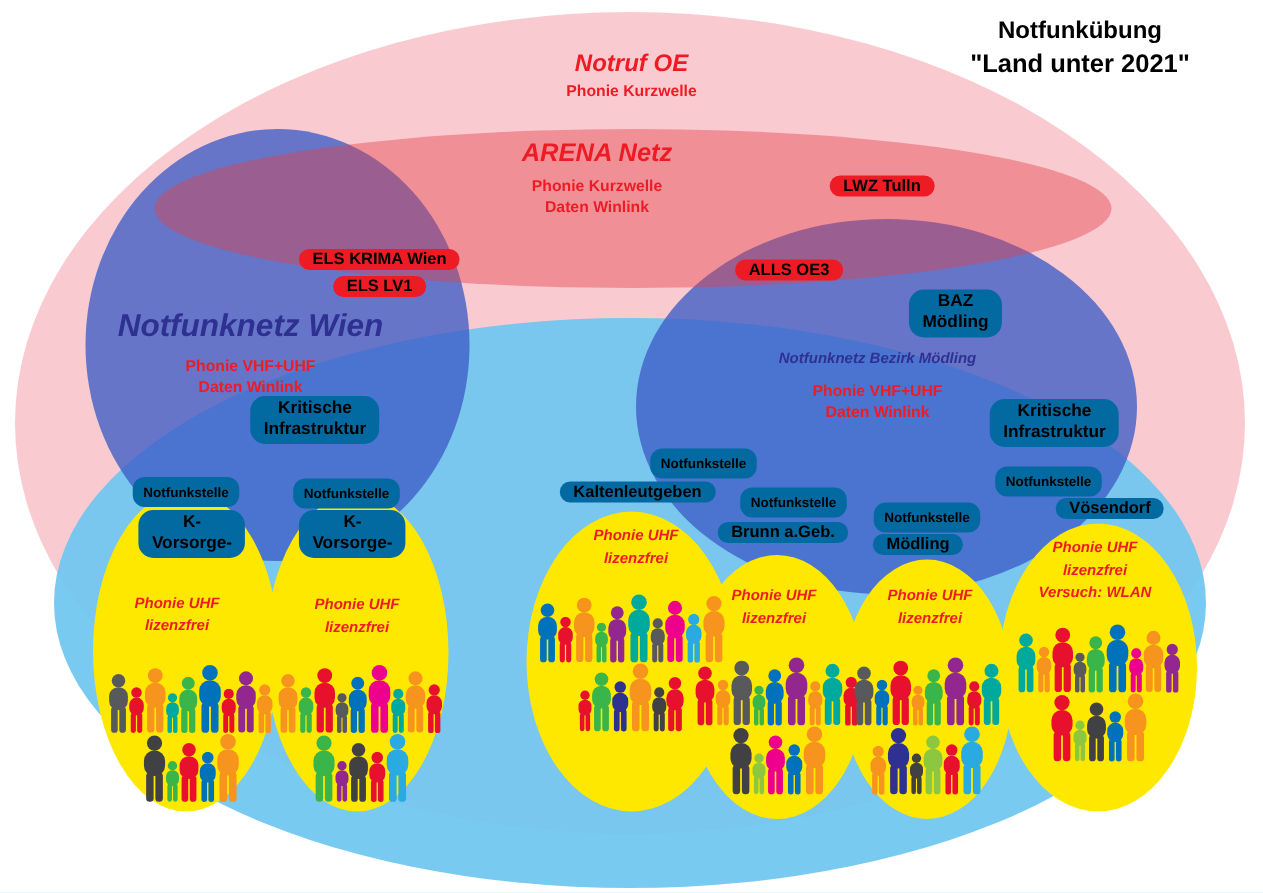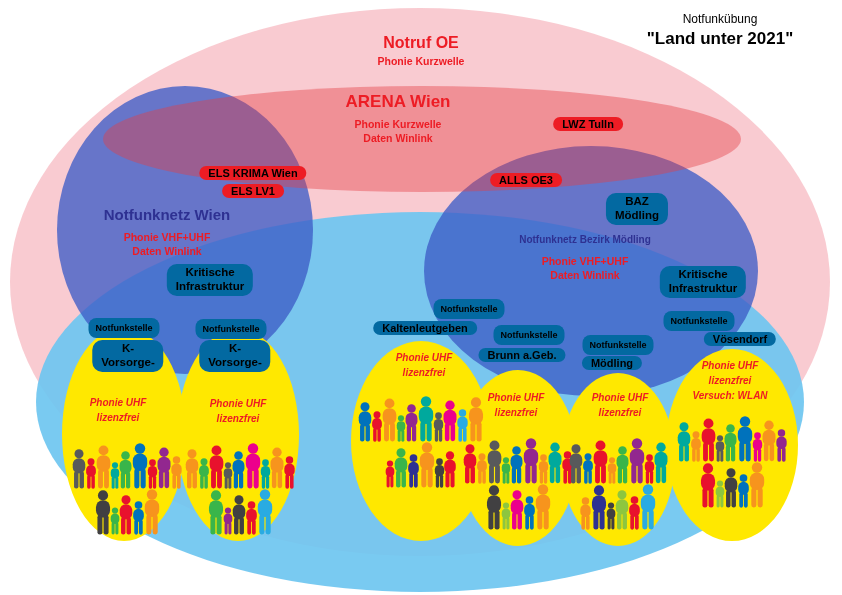--- a/index.html
+++ b/index.html
@@ -5,35 +5,35 @@
   html,body{margin:0;padding:0;background:#fff;}
   .stage{position:relative;width:842px;height:595px;background:#fff;overflow:hidden;
          font-family:"Liberation Sans",sans-serif;}
   .ellipse{position:absolute;border-radius:50%;}
   .e-pink{background:rgba(244,160,172,0.55);}
   .e-lblue{background:rgba(110,198,240,0.92);}
   .e-blue{background:rgba(62,92,198,0.78);}
   .e-red{background:rgba(229,62,70,0.42);}
   .e-yellow{background:#ffe800;}
   .lbl{position:absolute;transform:translateX(-50%);text-align:center;white-space:nowrap;}
-  .net-title{font-weight:bold;}
+  .net-title{font-style:italic;font-weight:bold;}
   .red{color:#ed1c24}.navy{color:#2e3192}
-  .t17{font-size:17px}.t16{font-size:16px}.t15{font-size:15px}.t14{font-size:10px}
+  .t17{font-size:17px}.t16{font-size:16px}.t15{font-size:21px}.t14{font-size:10px}
   .sub{font-size:10.5px;font-weight:bold;color:#ed1c24;line-height:14px;}
   .gap2{margin-top:2px}.gap5{margin-top:5px}.gap7{margin-top:7px}.gap9{margin-top:9px}
   .uhf{position:absolute;transform:translateX(-50%);text-align:center;font-size:10px;
        font-weight:bold;font-style:italic;color:#ed1c24;line-height:15px;white-space:nowrap;}
   .pill{position:absolute;transform:translateX(-50%);font-weight:bold;color:#000;
         border-radius:10px;padding:1px 9px;font-size:11px;white-space:nowrap;text-align:center;}
   .red-bg{background:#ed1c24;}
   .cyan-bg{background:#0369a1;}
   .pill.small{font-size:9px;padding:5px 7px;border-radius:8px;}
   .pill.two{line-height:1.2;padding:2px 9px;font-size:11.5px;white-space:normal;width:max-content;}
   .hdr{position:absolute;left:628px;top:12px;width:184px;text-align:center;color:#000;}
-  .hdr .h1{font-size:12px;font-weight:normal;margin-bottom:3px;}
+  .hdr .h1{font-size:16px;font-weight:bold;margin-bottom:3px;}
   .hdr .h2{font-size:17px;font-weight:bold;margin-bottom:11px;}
   .hdr .h3{font-size:12px;font-weight:bold;}
   .crowd{position:absolute;display:flex;flex-wrap:wrap;align-items:flex-end;
          justify-content:center;line-height:0;}
   .person{margin:0 -2px;display:block;flex:0 0 auto;}
 </style>
 </head>
 <body>
 
 <div class="stage">
@@ -578,21 +578,21 @@
         <rect x="10.6" y="25.5" width="5.1" height="20" rx="2.4" fill="currentColor"></rect>
       </svg>
     </div>
 
   <div class="lbl" style="left:421px;top:34px">
     <div class="net-title red t16">Notruf OE</div>
     <div class="sub gap2">Phonie Kurzwelle</div>
   </div>
 
   <div class="lbl" style="left:398px;top:92px">
-    <div class="net-title red t17">ARENA Wien</div>
+    <div class="net-title red t17">ARENA Netz</div>
     <div class="sub gap5">Phonie Kurzwelle</div>
     <div class="sub">Daten Winlink</div>
   </div>
 
   <div class="lbl" style="left:167px;top:206px">
     <div class="net-title navy t15">Notfunknetz Wien</div>
     <div class="sub gap7">Phonie VHF+UHF</div>
     <div class="sub">Daten Winlink</div>
   </div>
 

